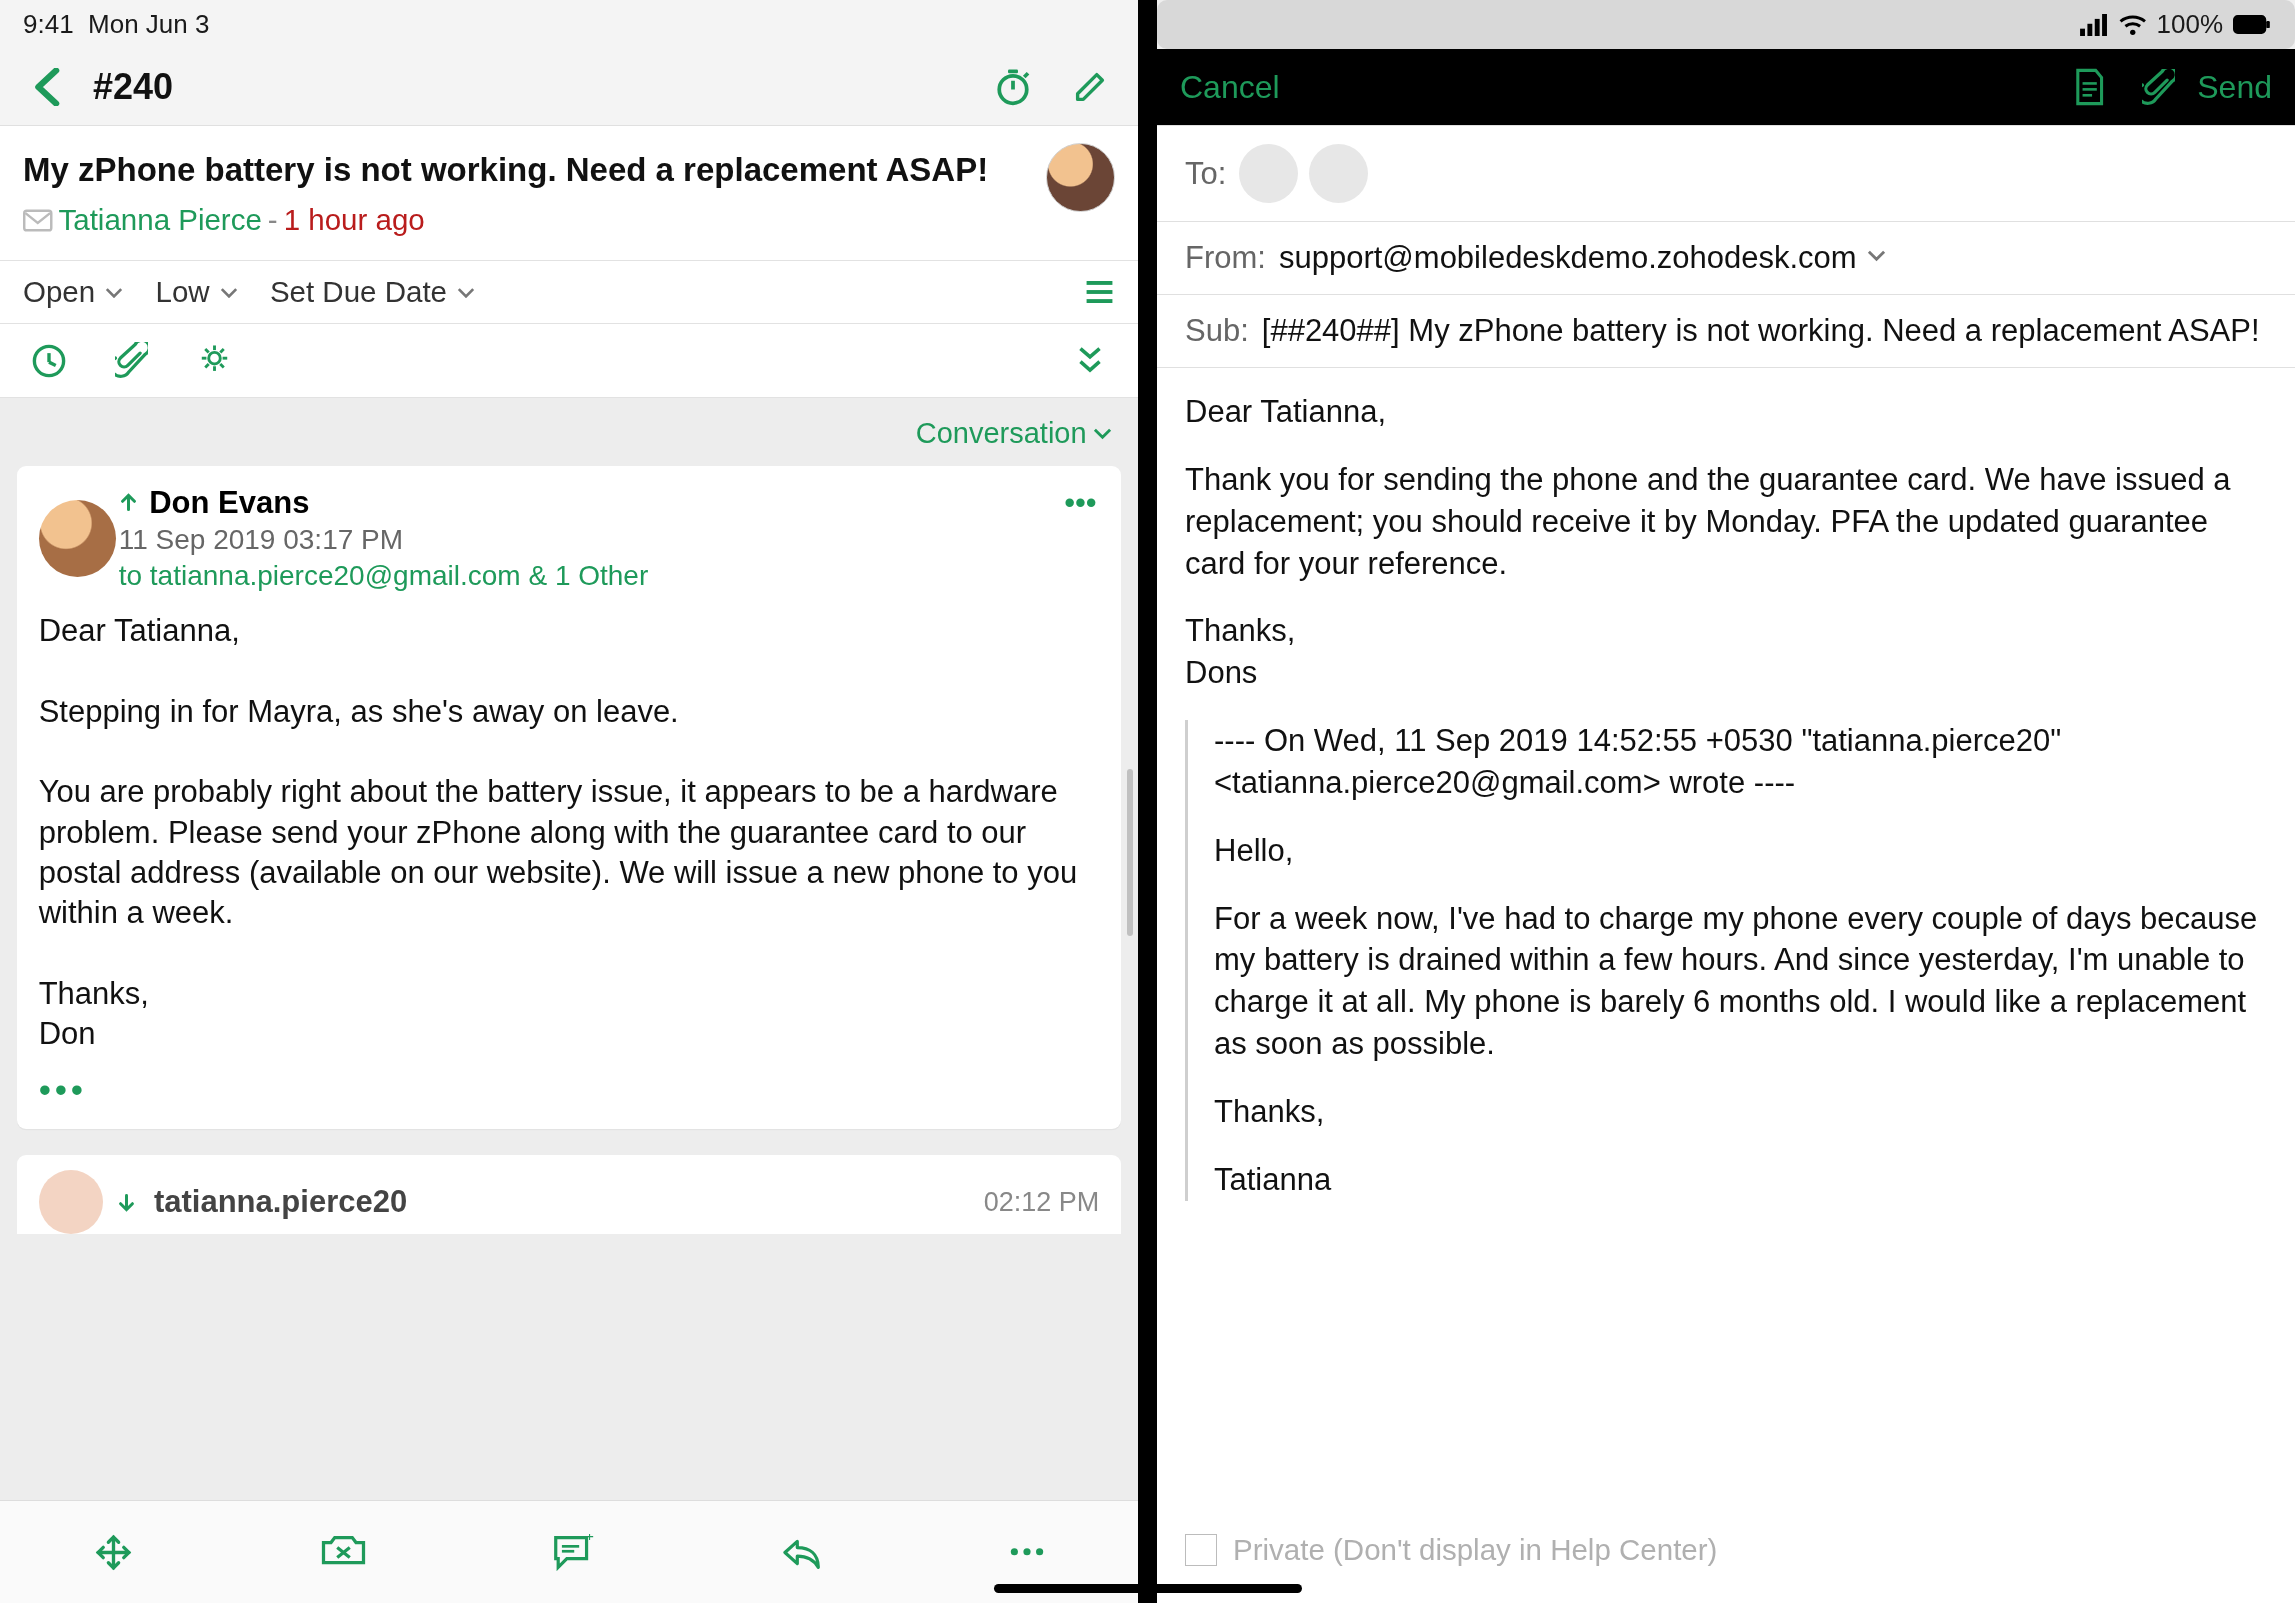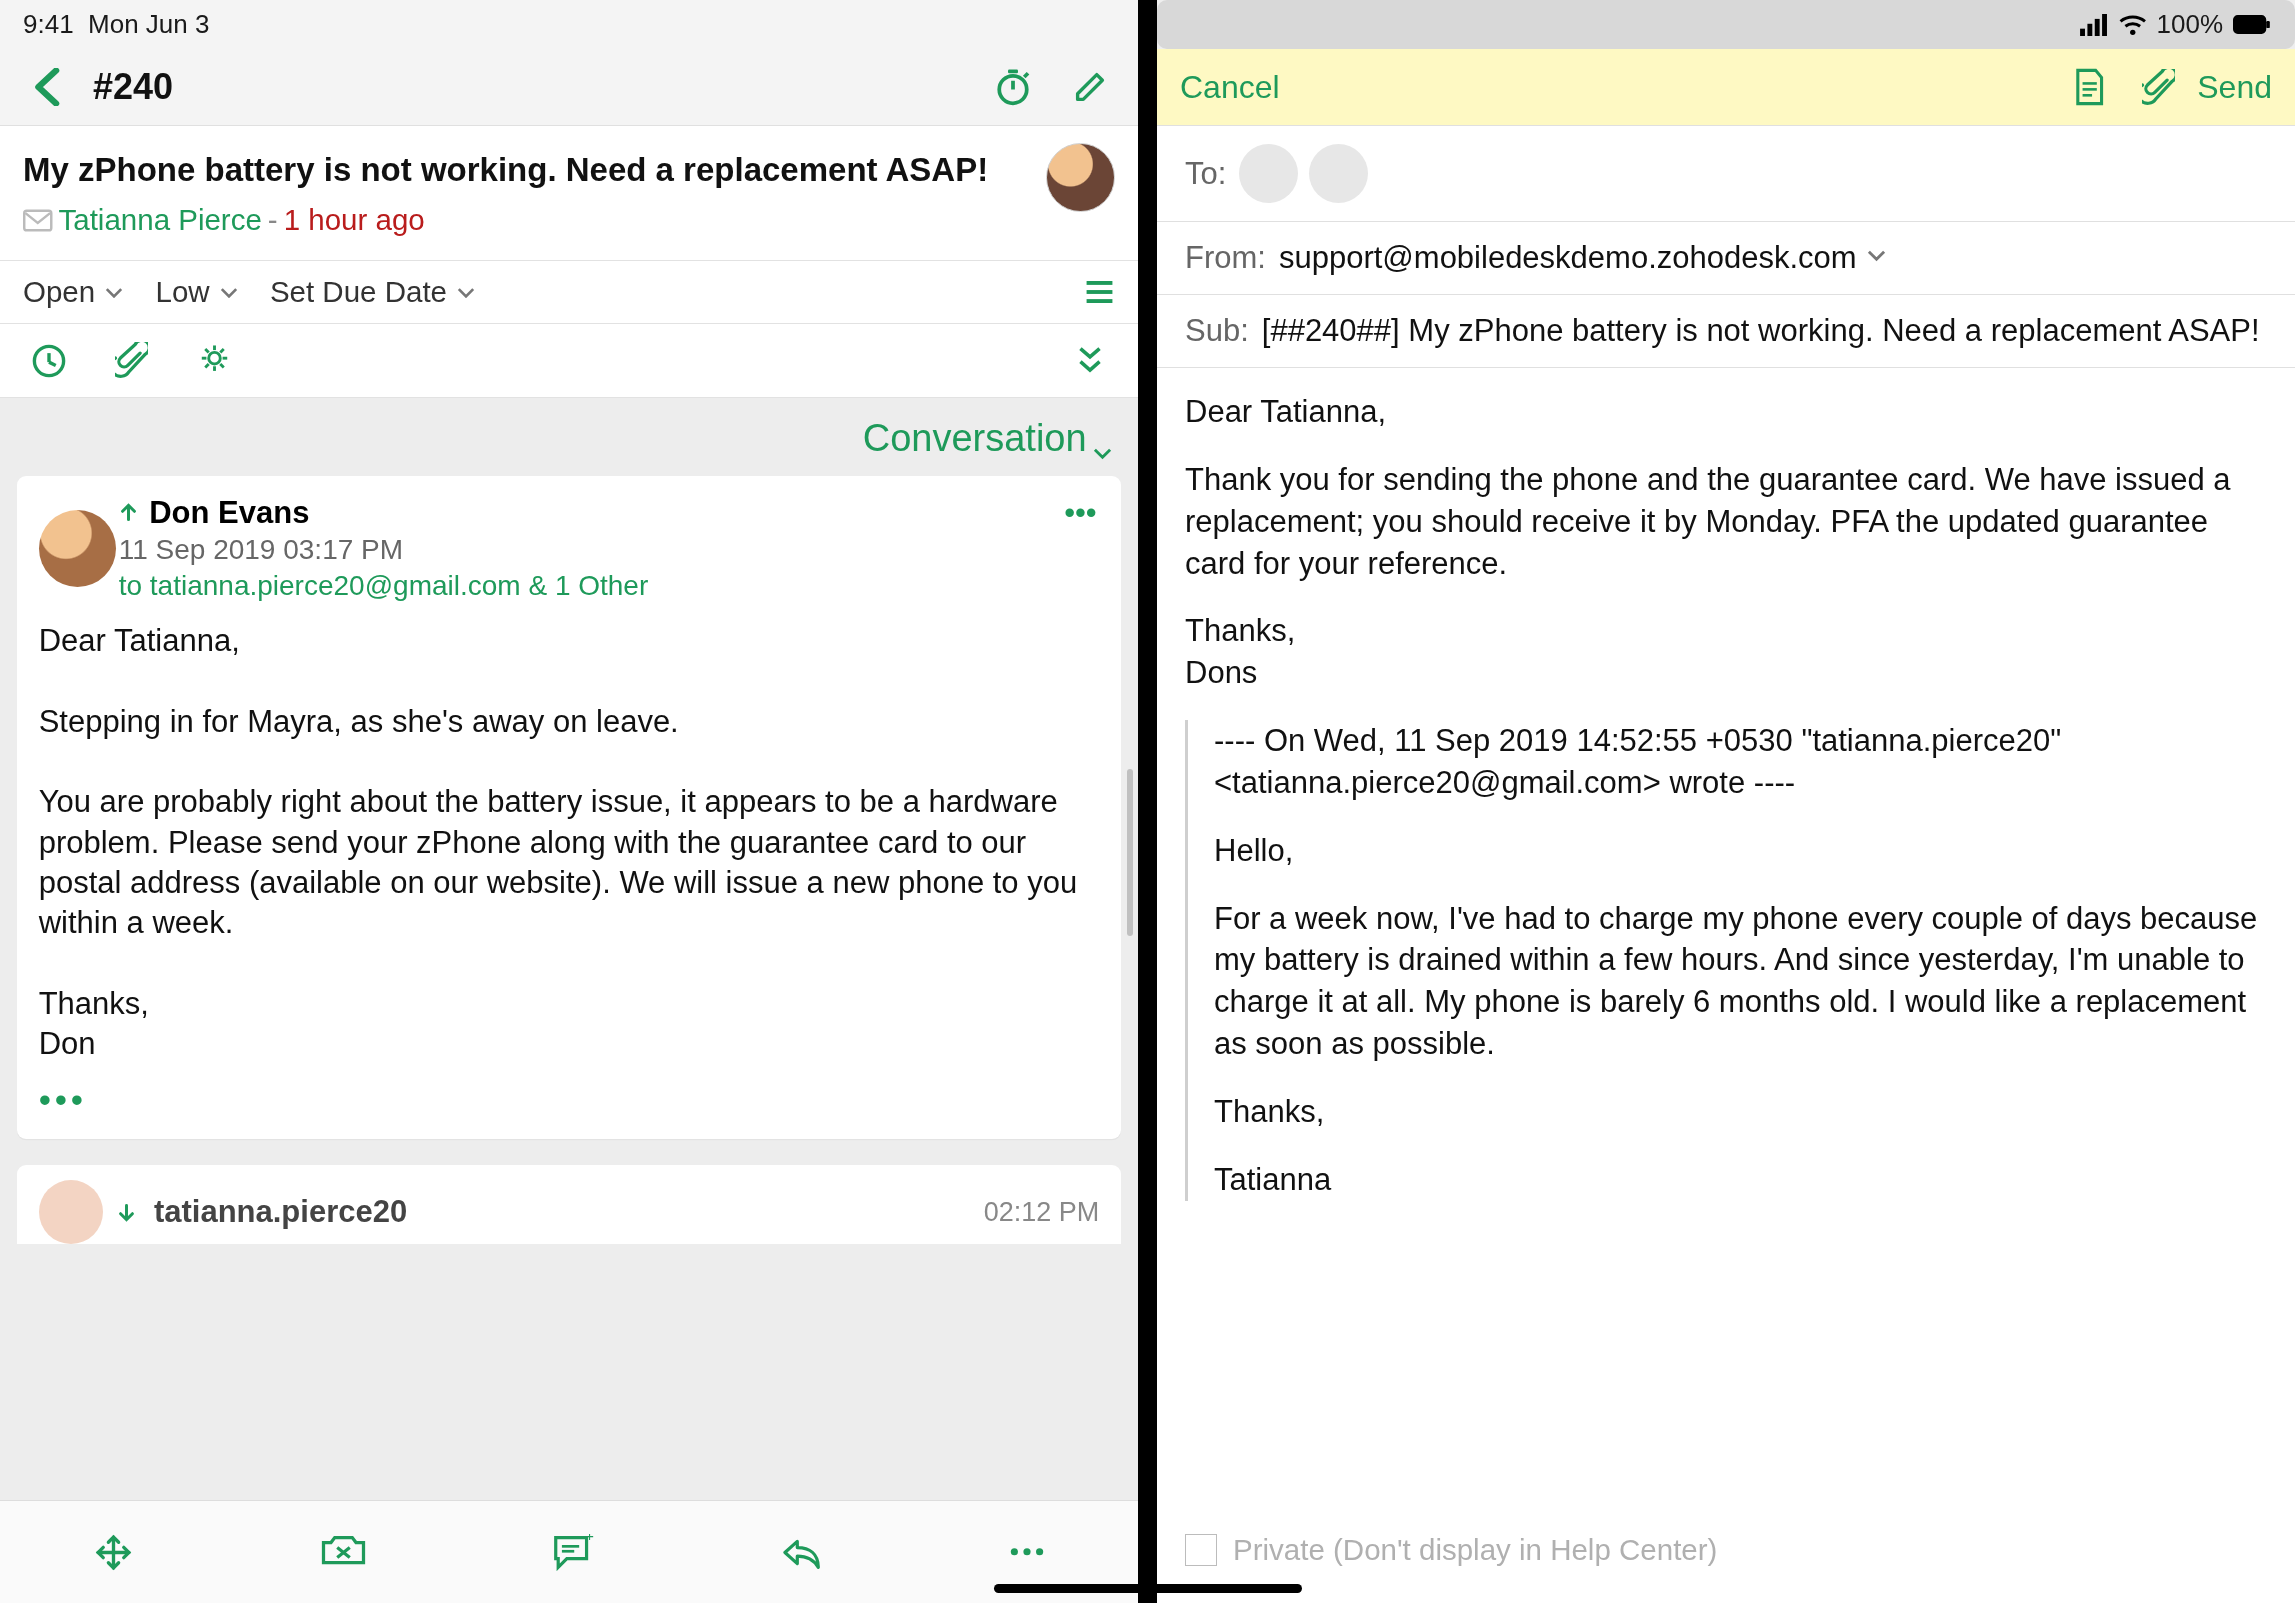--- a/index.html
+++ b/index.html
@@ -37,21 +37,21 @@
   .status-icons { display:flex; align-items:center; gap:9px; }
 
   
   .navbar {
     height: 77px;
     display:flex; align-items:center;
     padding: 0 23px;
     background:#f4f4f4;
     border-bottom: 0.6px solid #e0e0e0;
   }
-  .right .navbar { background:#fef9c3;justify-content:space-between; }
+  .right .navbar { background:#000000;justify-content:space-between; }
   .nav-title { font-size:36px; font-weight:700; color:#111; margin-left:19px;}
   .spacer { flex:1; }
   .nav-icon { width:51px; height:51px; display:flex;align-items:center;justify-content:center; }
   .send-label { font-size:32px; color:var(--green); margin-left:13px;}
   .cancel-label { font-size:32px; color:var(--green); }
 
   
   .card {
     background:#fff;
     border-bottom:0.6px solid #e2e2e2;
@@ -84,21 +84,21 @@
   }
   .icon-btn { width:45px;height:45px;display:flex;align-items:center;justify-content:center;color:var(--green);}
   .double-chev{margin-left:auto;}
 
   
   .convo-bar {
     padding: 19px 26px 15.4px;
     display:flex; justify-content:flex-end;
     background:#ededed;
   }
-  .convo-btn {font-size:38px; color:var(--green); display:flex;align-items:flex-end;gap:6.4px;}
+  .convo-btn {font-size:29px; color:var(--green); display:flex;align-items:center;gap:6.4px;}
 
   
   .feed { flex:1; overflow:hidden; background:#ededed; padding: 0 16.7px;}
   .msg-card {
     background:#fff; border-radius:9px; padding:19px 22px;
     box-shadow: 0 1.3px 0 rgba(0,0,0,.04);
     margin-bottom:26px;
   }
   .msg-head { display:flex; align-items:center; gap:3px; position:relative;}
   .msg-avatar {

